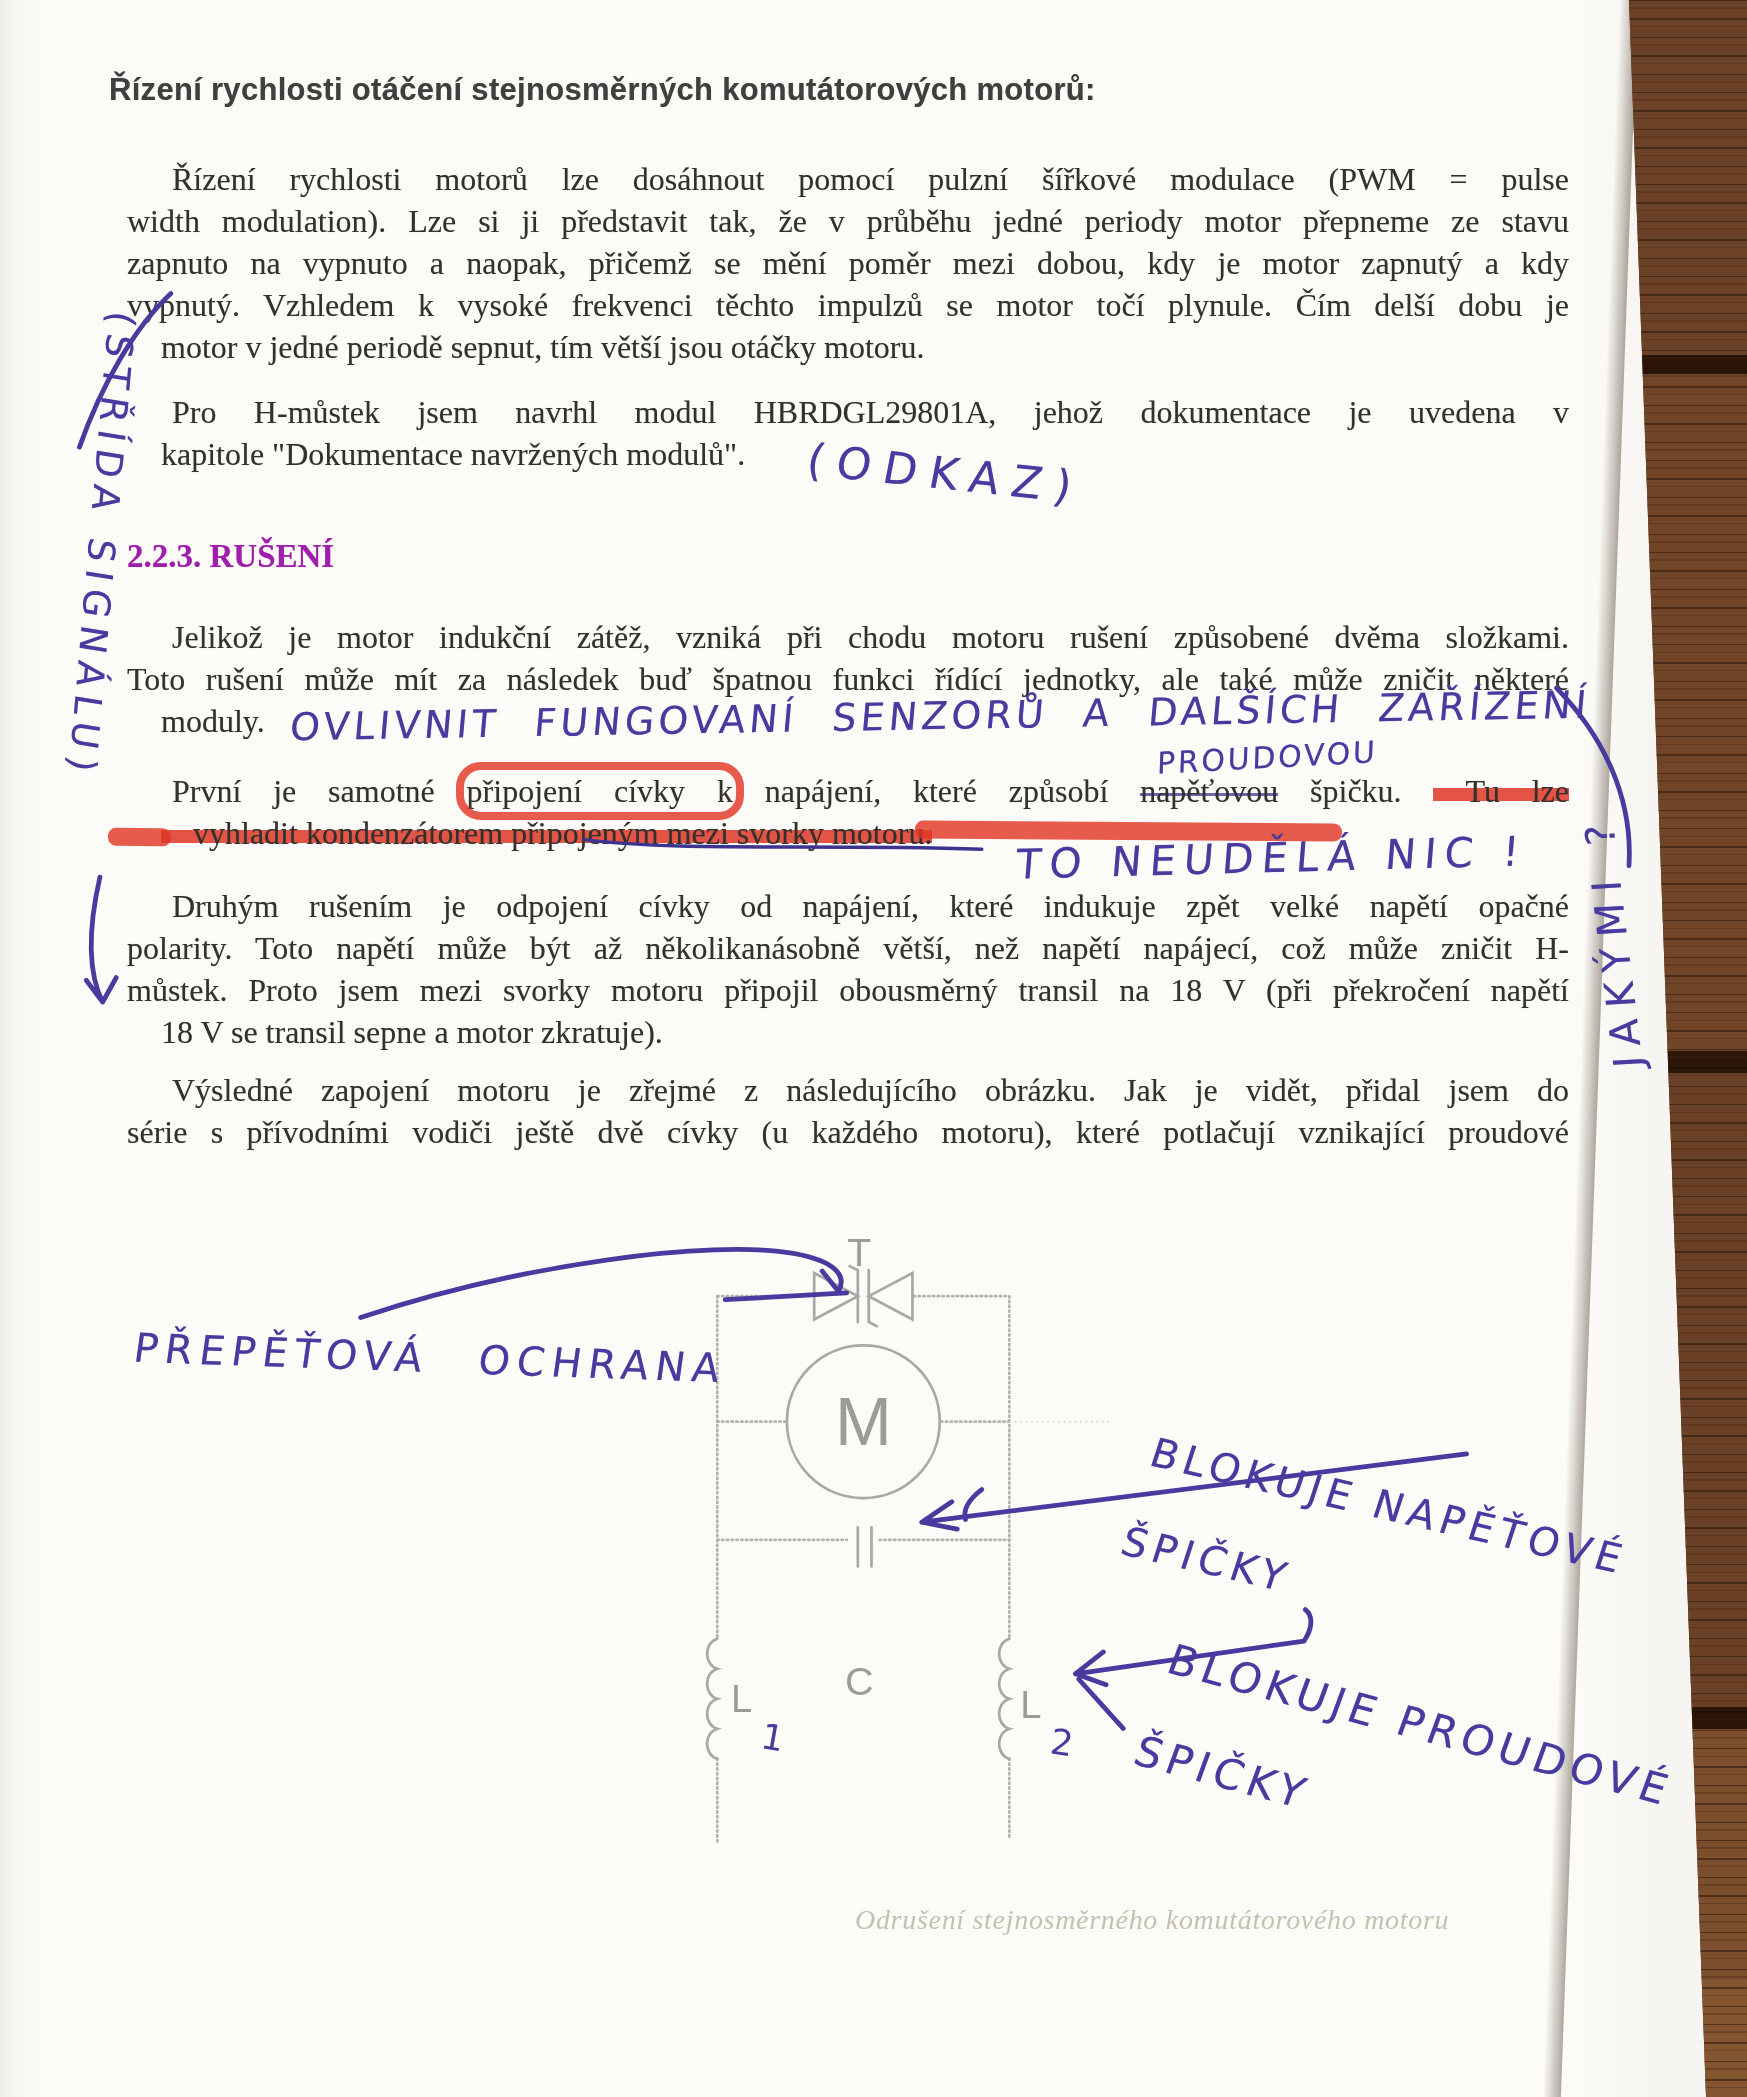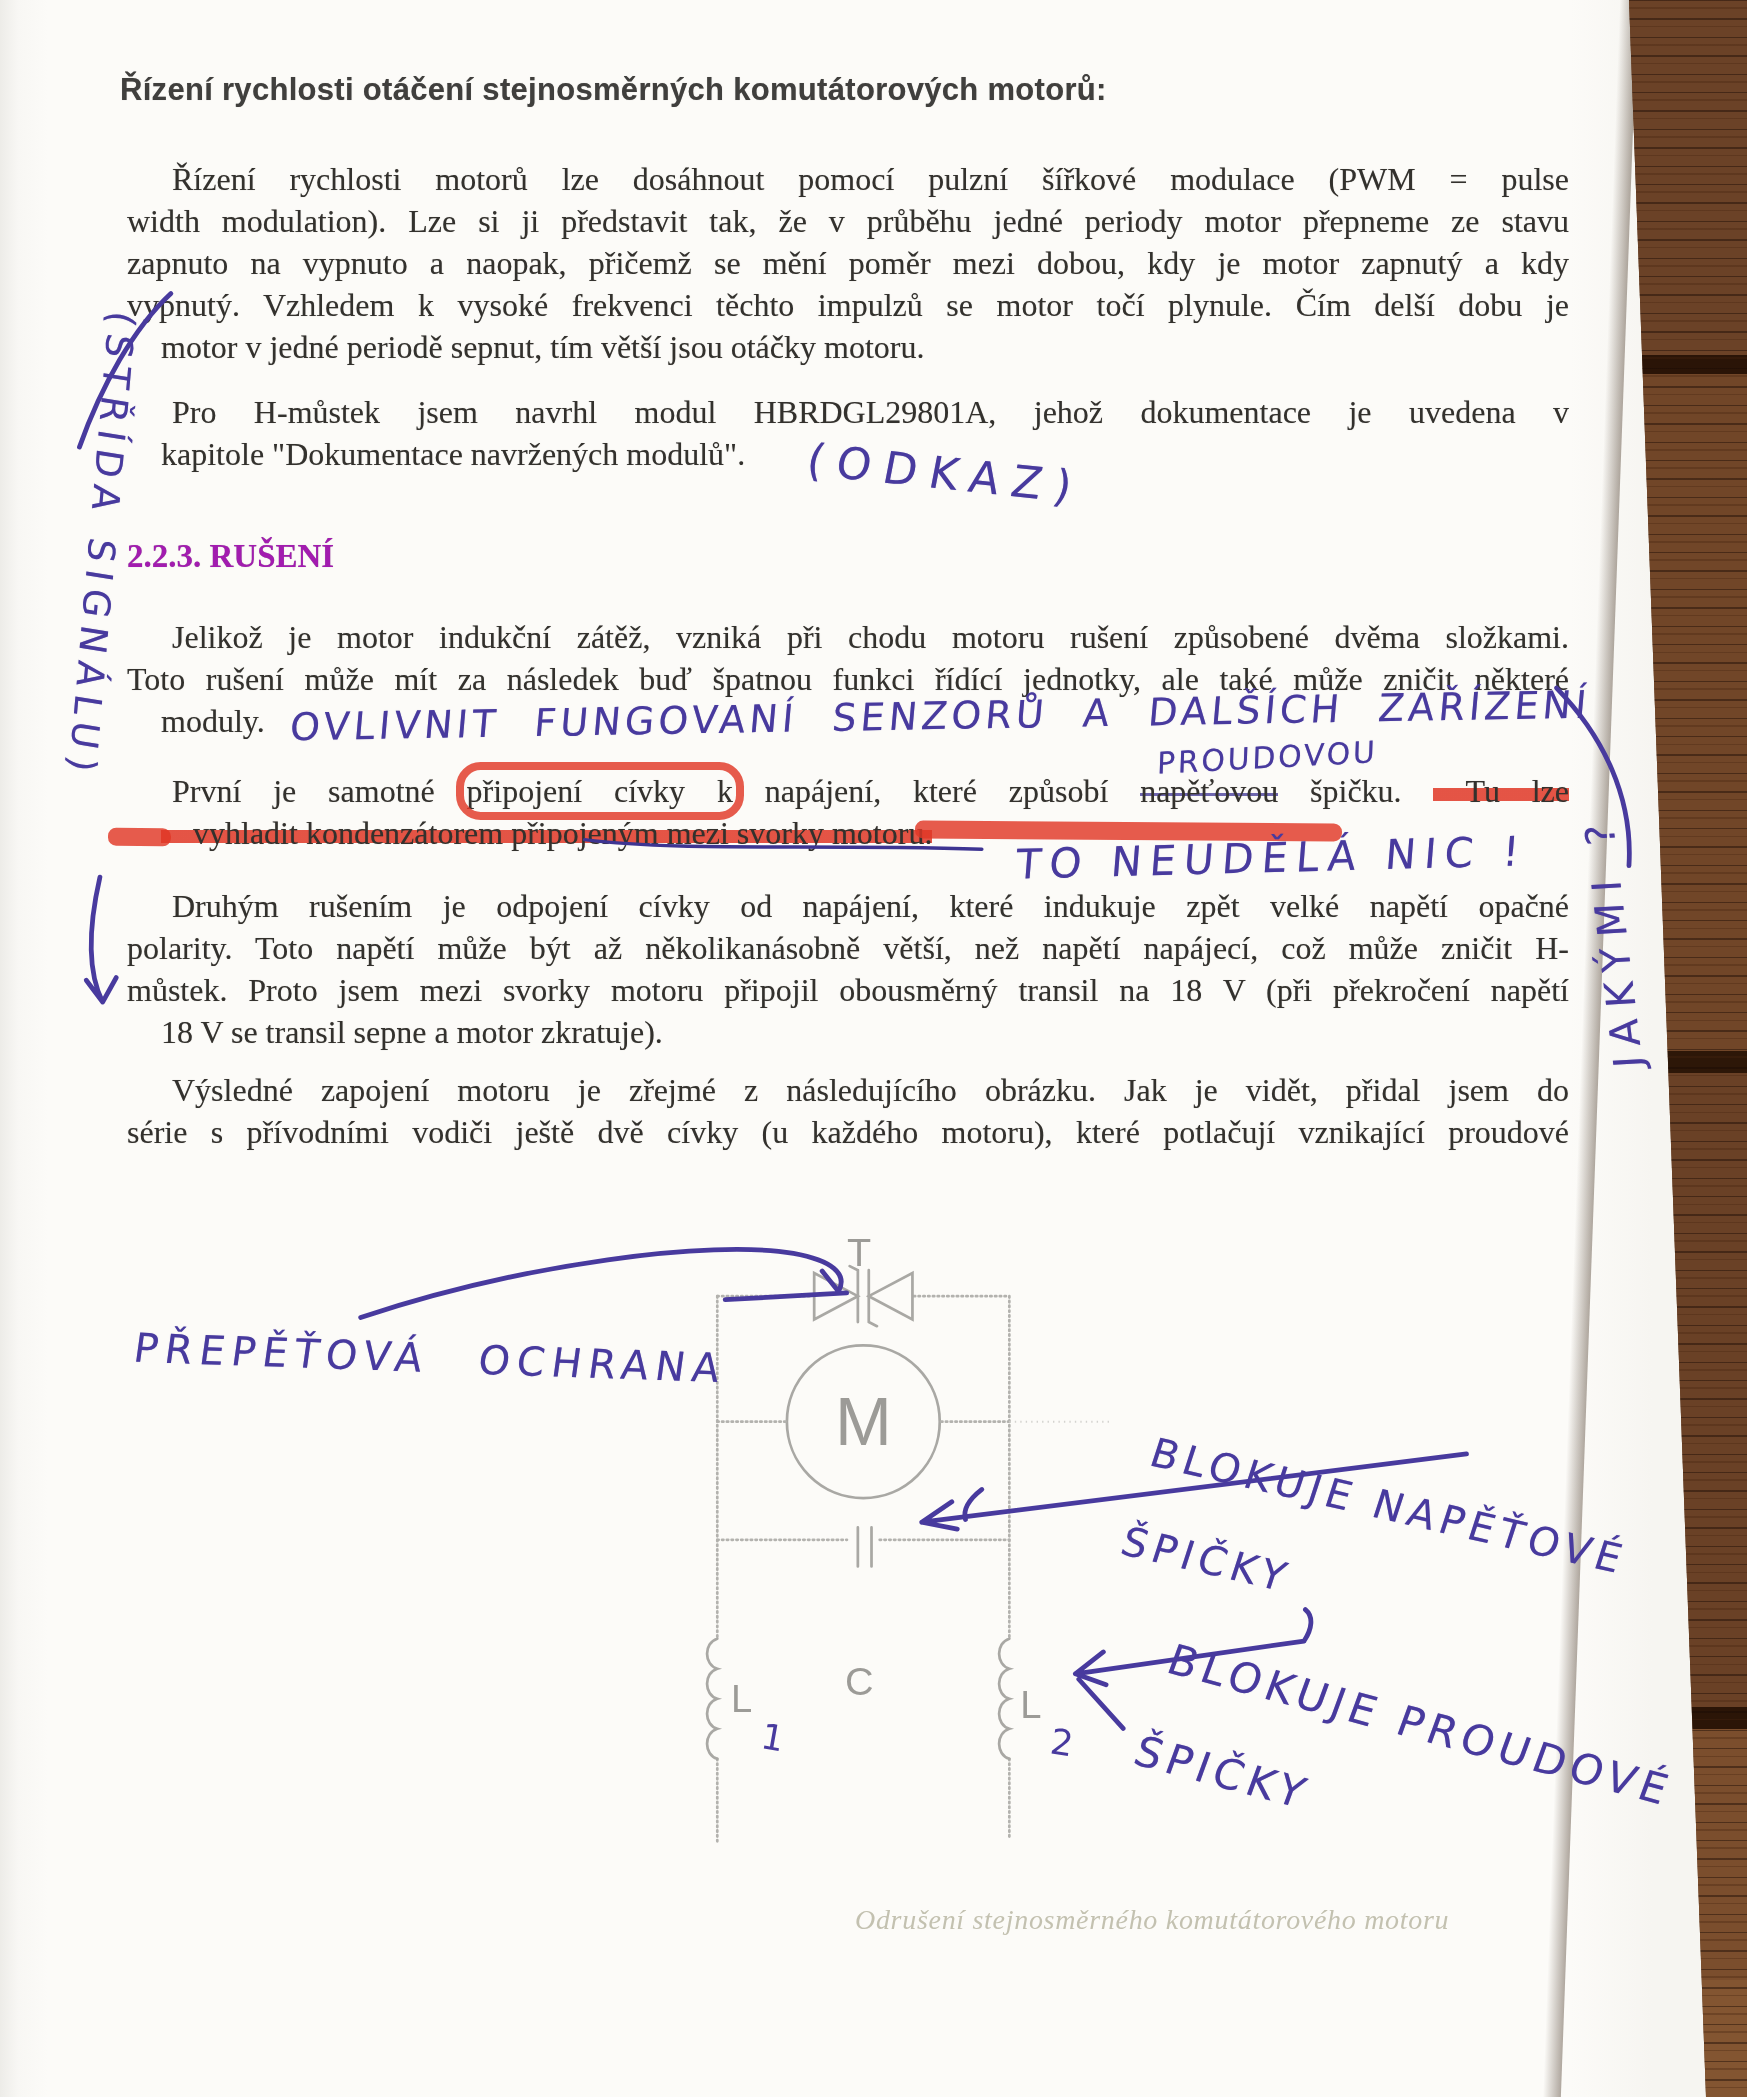--- a/index.html
+++ b/index.html
@@ -18,21 +18,21 @@
   .edge-shadow{position:absolute;left:1620px;top:-6.8px;width:18px;height:2117px;
         transform-origin:top left;transform:rotate(2.1deg);
         background:linear-gradient(90deg,rgba(60,40,20,0) 0,rgba(50,30,12,.38) 100%);}
 
   
   .block{position:absolute;left:127px;width:1442px;}
   .pl{font-size:32px;line-height:42px;color:#33312d;text-shadow:0 0 0.8px rgba(50,48,44,.38);
       text-align:justify;text-align-last:justify;}
   .pl.last{text-align-last:left;margin-left:34px;}
   .pl.ind{text-indent:45px;}
-  .title{position:absolute;left:120px;top:72px;font-family:"Liberation Sans",sans-serif;
+  .title{position:absolute;left:109px;top:72px;font-family:"Liberation Sans",sans-serif;
       font-weight:bold;font-size:31px;color:#403f3d;letter-spacing:0.3px;text-shadow:0 0 0.7px rgba(60,60,60,.45);}
   .heading{position:absolute;left:127px;top:538px;font-family:Liberation Serif, serif;
       font-weight:bold;font-size:33px;color:#a21caf;text-shadow:0 0 0.7px rgba(40,40,40,.4);}
   .caption{position:absolute;left:855px;top:1904px;font-style:italic;font-size:28px;
       color:#c3c1b0;letter-spacing:0.7px;}
 
   
   .hand{position:absolute;font-family:"DejaVu Sans",sans-serif;color:#483a9e;
         white-space:pre-line;text-shadow:0 0 0.7px rgba(72,58,158,.5);}
   .vtext{transform-origin:top left;white-space:nowrap;}

